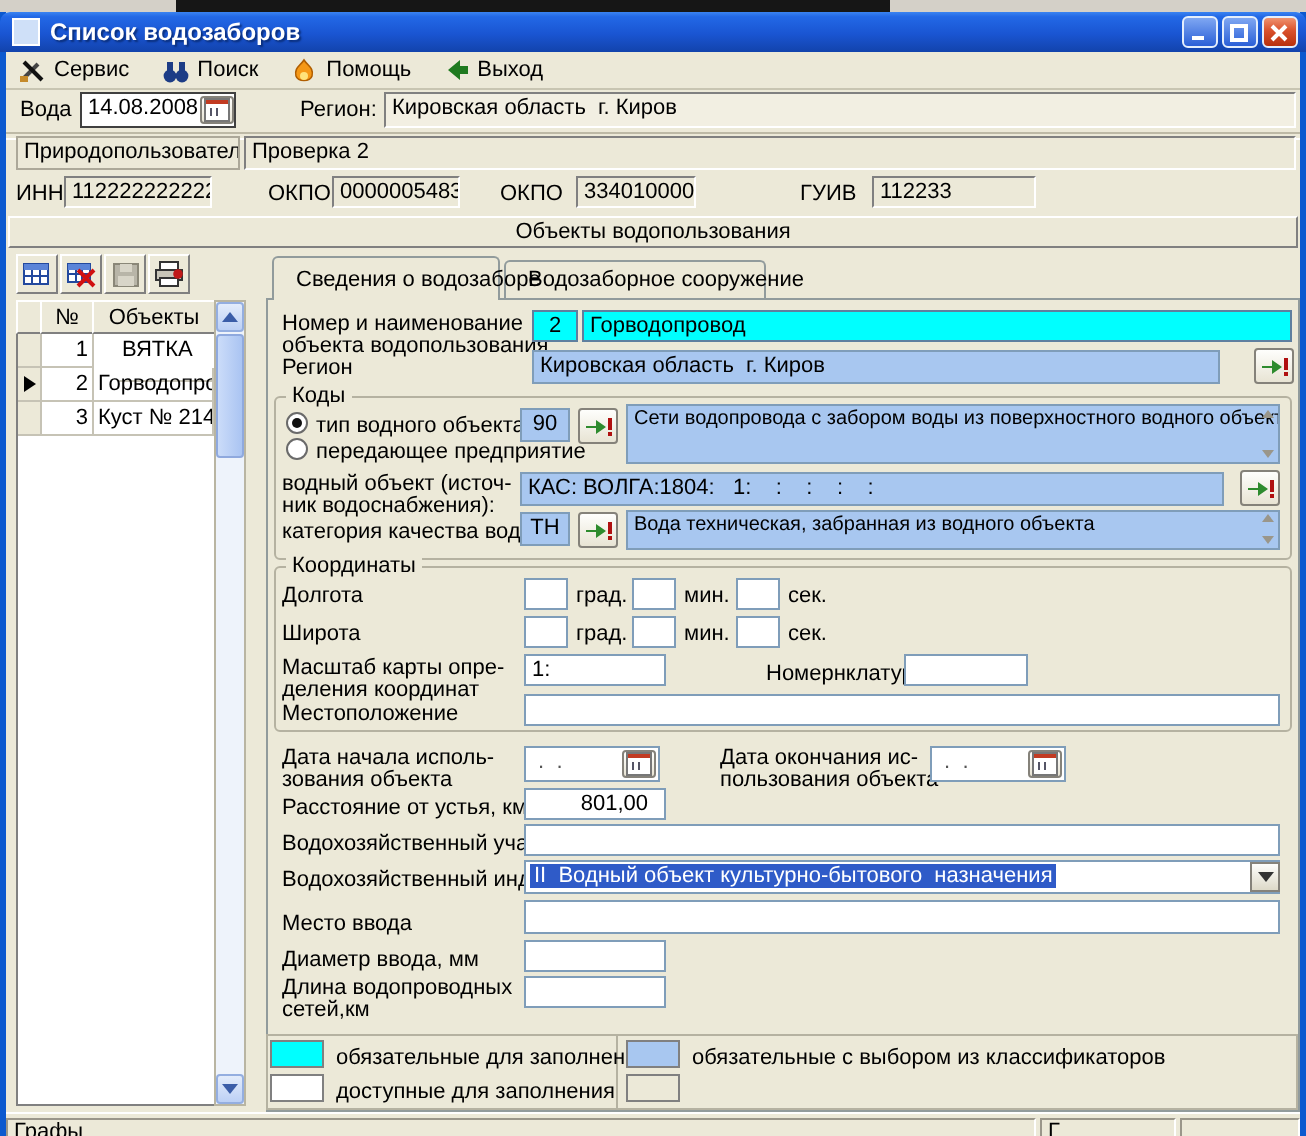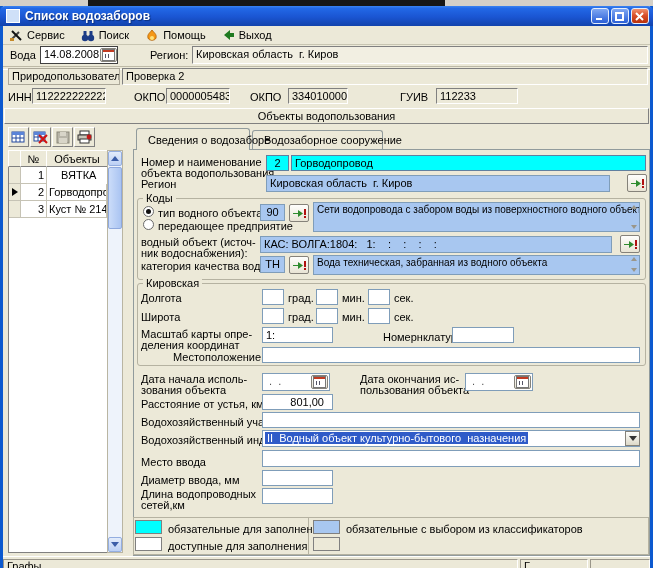--- a/index.html
+++ b/index.html
@@ -303,21 +303,21 @@
           <rect x="12" y="9" width="2" height="2" fill="#B01010"></rect>
         </svg>
     </div>
     <div class="edit blue memo" style="left:180px;top:106px;width:327px;height:20px;">Вода техническая, забранная из водного объекта</div>
     <div class="memo-arrows" style="left:496px;top:108px;height:15px;">
         <span class="mtri-up"></span>
         <span class="mtri-down"></span>
       </div>
 
     <div class="group" style="left:4px;top:134px;width:509px;height:83px;"></div>
-    <span class="lbl glabel" style="left:10px;top:129px;">Кировская</span>
+    <span class="lbl glabel" style="left:10px;top:129px;">Координаты</span>
 
     <span class="lbl" style="left:8px;top:143px;">Долгота</span>
     <div class="edit" style="left:129px;top:140px;width:22px;height:16px;"></div>
     <span class="lbl" style="left:155px;top:143px;">град.</span>
     <div class="edit" style="left:183px;top:140px;width:22px;height:16px;"></div>
     <span class="lbl" style="left:209px;top:143px;">мин.</span>
     <div class="edit" style="left:235px;top:140px;width:22px;height:16px;"></div>
     <span class="lbl" style="left:261px;top:143px;">сек.</span>
 
     <span class="lbl" style="left:8px;top:162px;">Широта</span>
@@ -327,21 +327,21 @@
     <span class="lbl" style="left:209px;top:162px;">мин.</span>
     <div class="edit" style="left:235px;top:159px;width:22px;height:16px;"></div>
     <span class="lbl" style="left:261px;top:162px;">сек.</span>
 
     <span class="lbl" style="left:8px;top:179px;">Масштаб карты опре-</span>
     <span class="lbl" style="left:8px;top:190px;">деления координат</span>
     <div class="edit" style="left:129px;top:178px;width:71px;height:16px;">1:</div>
     <span class="lbl" style="left:250px;top:182px;">Номернклатура</span>
     <div class="edit" style="left:319px;top:178px;width:62px;height:16px;"></div>
 
-    <span class="lbl" style="left:8px;top:202px;margin-left:32px;">Местоположение</span>
+    <span class="lbl" style="left:8px;top:202px;">Местоположение</span>
     <div class="edit" style="left:129px;top:198px;width:378px;height:16px;"></div>
 
     <span class="lbl" style="left:8px;top:224px;">Дата начала исполь-</span>
     <span class="lbl" style="left:8px;top:235px;">зования объекта</span>
     <div class="edit" style="left:129px;top:224px;width:68px;height:18px;color:#555;"> .  .</div>
     <div class="sq-btn cal-btn" style="left:178px;top:226px;">
         <span class="cal-ic"></span>
       </div>
 
     <span class="lbl" style="left:227px;top:224px;">Дата окончания ис-</span>

